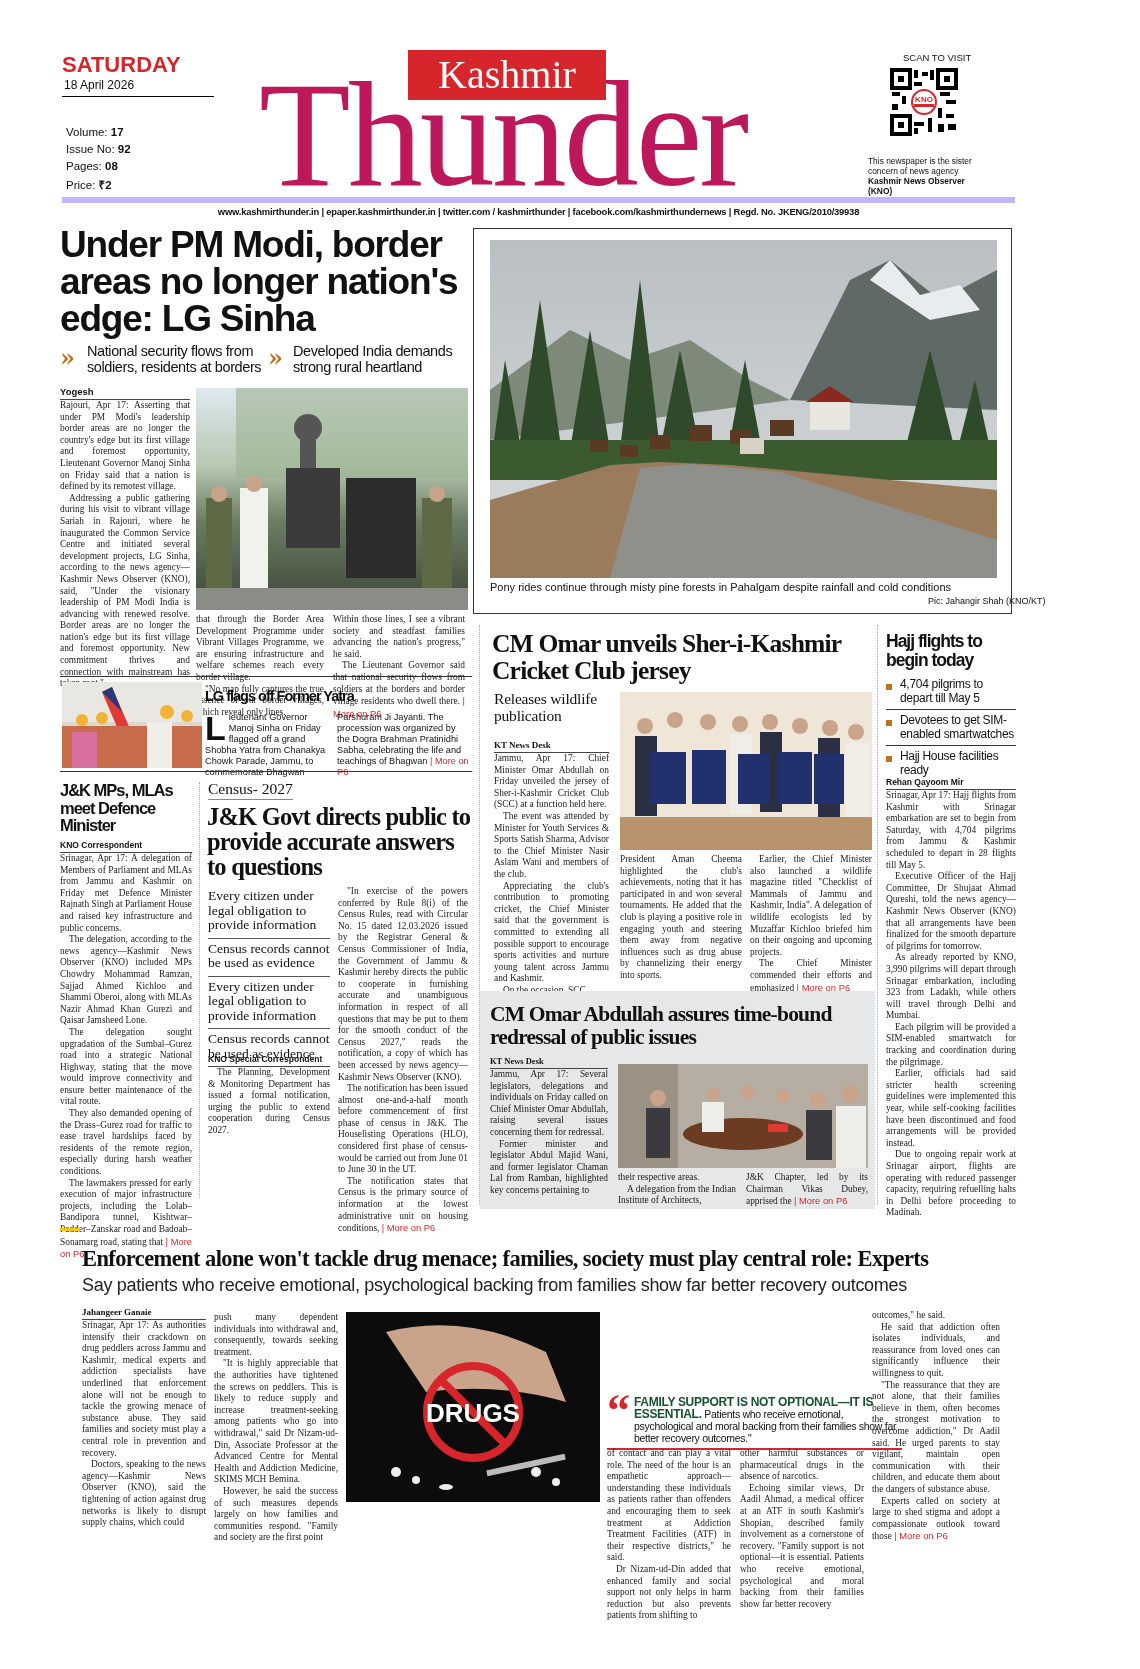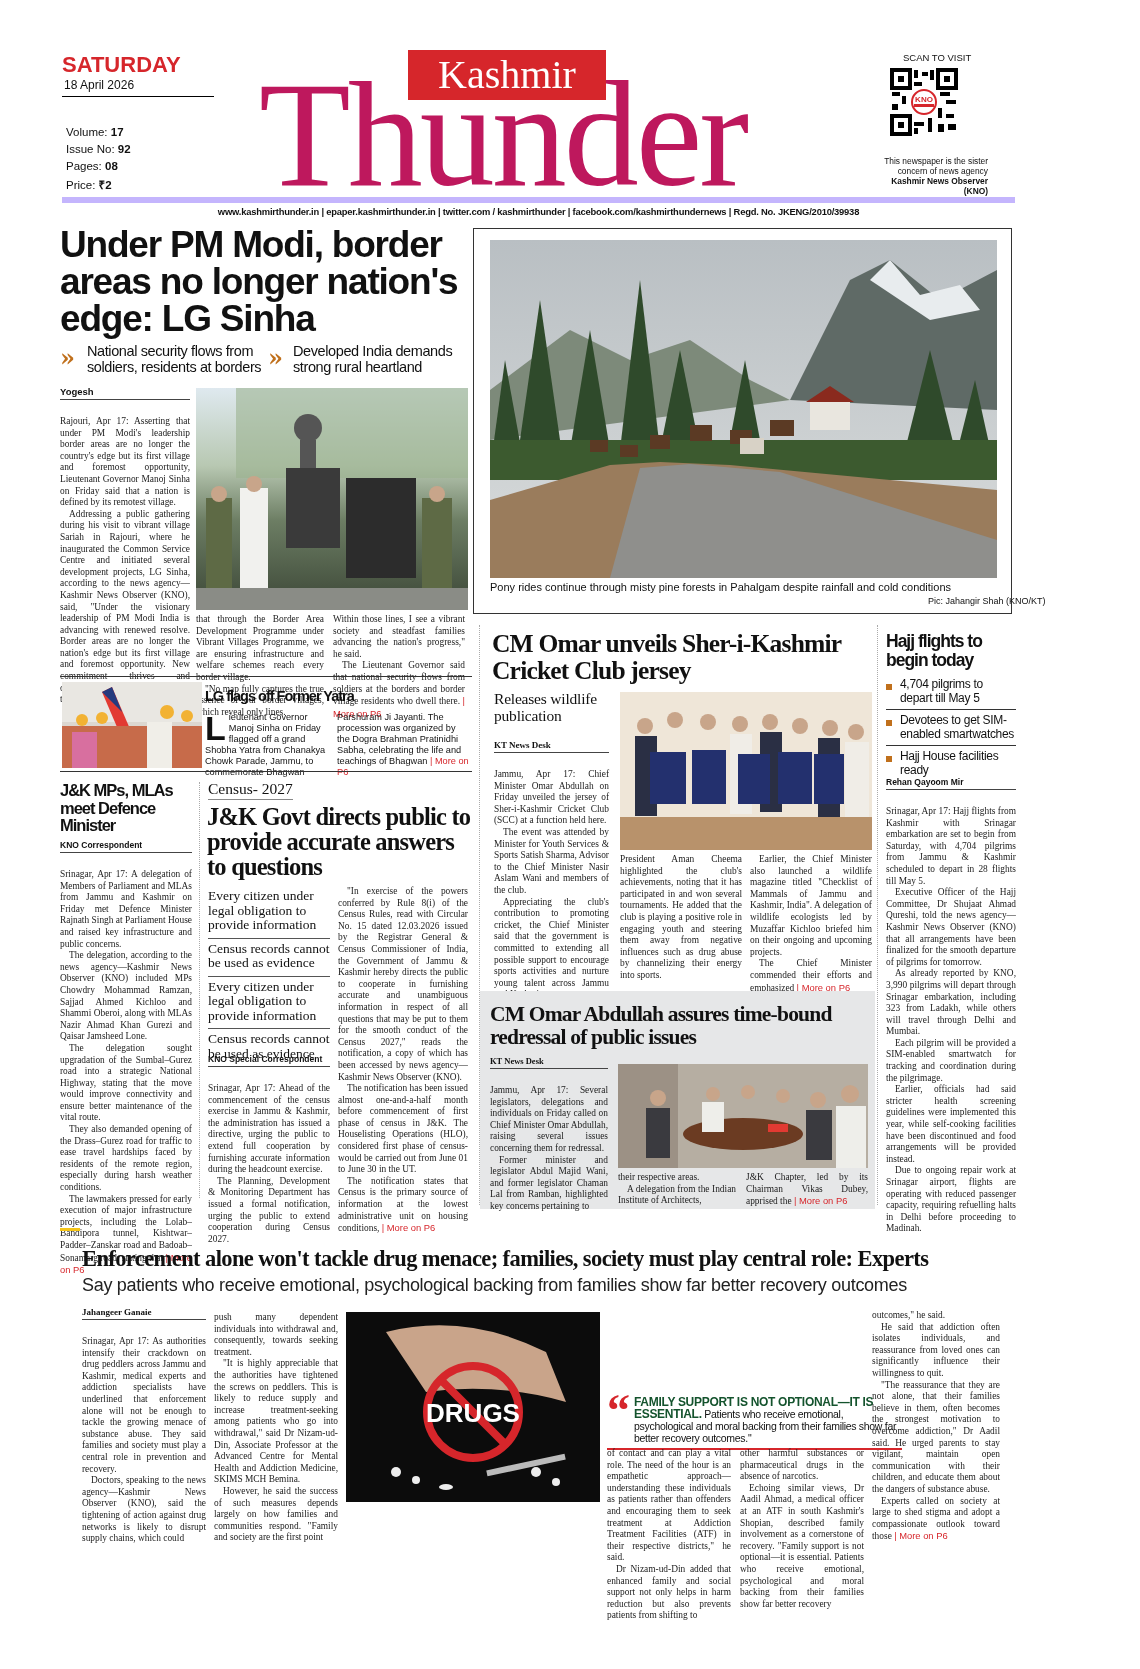--- a/index.html
+++ b/index.html
@@ -5,34 +5,34 @@
 *{box-sizing:border-box;margin:0;padding:0}
 body{width:1140px;height:1669px;background:#fff;font-family:"DejaVu Serif",serif;color:#111;position:relative;overflow:hidden}
 .abs{position:absolute}
 .sans{font-family:"Liberation Sans",sans-serif}
 .cond{font-family:"Liberation Sans",sans-serif;letter-spacing:-0.3px}
 .serif{font-family:"Liberation Serif",serif}
 .body-text{font-family:"Liberation Serif",serif;font-size:9.4px;line-height:11.6px;text-align:justify;color:#222}
 .body-text p{text-indent:9px}
 .body-text p.first{text-indent:0}
 .more{color:#d6262b}
-.byline{font-family:"Liberation Sans",sans-serif;font-weight:bold;font-size:9.5px;border-bottom:1px solid #444;padding-bottom:2px;margin-bottom:16px}
+.byline{font-family:"Liberation Sans",sans-serif;font-weight:bold;font-size:9.5px;border-bottom:1px solid #444;padding-bottom:2px;margin-bottom:0}
 .photo{position:absolute;overflow:hidden}
 .vline{position:absolute;border-left:1px dotted #aaa}
 .hline{position:absolute;border-top:1px solid #333}
 
 #day{left:62px;top:52px;color:#d6262b;font-weight:bold;font-size:22px}
 #date{left:64px;top:78px;font-size:12px}
 #dateline{left:62px;top:96px;width:152px;border-top:1px solid #000}
 .meta{left:66px;font-size:11.5px}
 #kashmir-box{left:408px;top:50px;width:198px;height:50px;background:#d6262b;color:#fff;font-family:"Liberation Serif",serif;font-size:40px;text-align:center;line-height:50px}
 #thunder{left:259px;top:64px;font-family:Liberation Serif, serif;font-size:150px;line-height:140px;letter-spacing:-3px;color:#be185d}
 #qr-label{left:903px;top:52px;font-size:9.5px}
 #qr{left:890px;top:68px;width:68px;height:82px}
-#qr-note{left:868px;top:156px;width:120px;font-size:8.4px;text-align:right;line-height:10px}
+#qr-note{left:868px;top:156px;width:120px;font-size:8.4px;text-align:left;line-height:10px}
 #urlbar{left:62px;top:197px;width:953px;border-top:6px solid #c4b5fd;padding-top:3px;font-size:9.4px;text-align:center;font-weight:bold;letter-spacing:-0.2px}
 
 #lead-head{left:60px;top:226px;width:410px;font-weight:bold;font-size:37px;line-height:37px;letter-spacing:-1.2px}
 .chev{color:#c0701c;font-weight:bold;font-size:24px}
 .deck{font-size:14.5px;line-height:16px;letter-spacing:-0.4px}
 
 #main-photo-frame{left:473px;top:228px;width:539px;height:386px;border:1px solid #333}
 #cap1{left:490px;top:581px;font-size:11px}
 #cap2{left:928px;top:596px;font-size:9px}
 
@@ -231,21 +231,20 @@
 <div class="abs hl-serif" style="left:207px;top:804px;width:268px;font-size:24.5px;line-height:25px">J&amp;K Govt directs public to provide accurate answers to questions</div>
 <div class="abs" style="left:208px;top:886px;width:122px">
   <div class="census-deck">Every citizen under legal obligation to provide information</div>
   <div class="census-deck">Census records cannot be used as evidence</div>
   <div class="census-deck">Every citizen under legal obligation to provide information</div>
   <div class="census-deck" style="border-bottom:none">Census records cannot be used as evidence</div>
 </div>
 <div class="abs" style="left:208px;top:1054px;width:122px">
   <div class="byline" style="font-size:8.5px">KNO Special Correspondent</div>
   <div class="body-text">
-    <p class="first">Srinagar, Apr 17: Ahead of the commencement of the census exercise in Jammu &amp; Kashmir, the administration has issued a directive, urging the public to extend full cooperation by furnishing accurate information during the headcount exercise.</p>
     <p>The Planning, Development &amp; Monitoring Department has issued a formal notification, urging the public to extend cooperation during Census 2027.</p>
   </div>
 </div>
 <div class="abs" style="left:338px;top:886px;width:130px">
   <div class="body-text">
     <p>"In exercise of the powers conferred by Rule 8(i) of the Census Rules, read with Circular No. 15 dated 12.03.2026 issued by the Registrar General &amp; Census Commissioner of India, the Government of Jammu &amp; Kashmir hereby directs the public to cooperate in furnishing accurate and unambiguous information in respect of all questions that may be put to them for the smooth conduct of the Census 2027," reads the notification, a copy of which has been accessed by news agency—Kashmir News Observer (KNO).</p>
     <p>The notification has been issued almost one-and-a-half month before commencement of first phase of census in J&amp;K. The Houselisting Operations (HLO), considered first phase of census- would be carried out from June 01 to June 30 in the UT.</p>
     <p><span>The notification states that Census is the primary source of information at the lowest administrative unit on housing conditions,</span> <span class="more sans">| More on P6</span></p>
   </div>
 </div>

